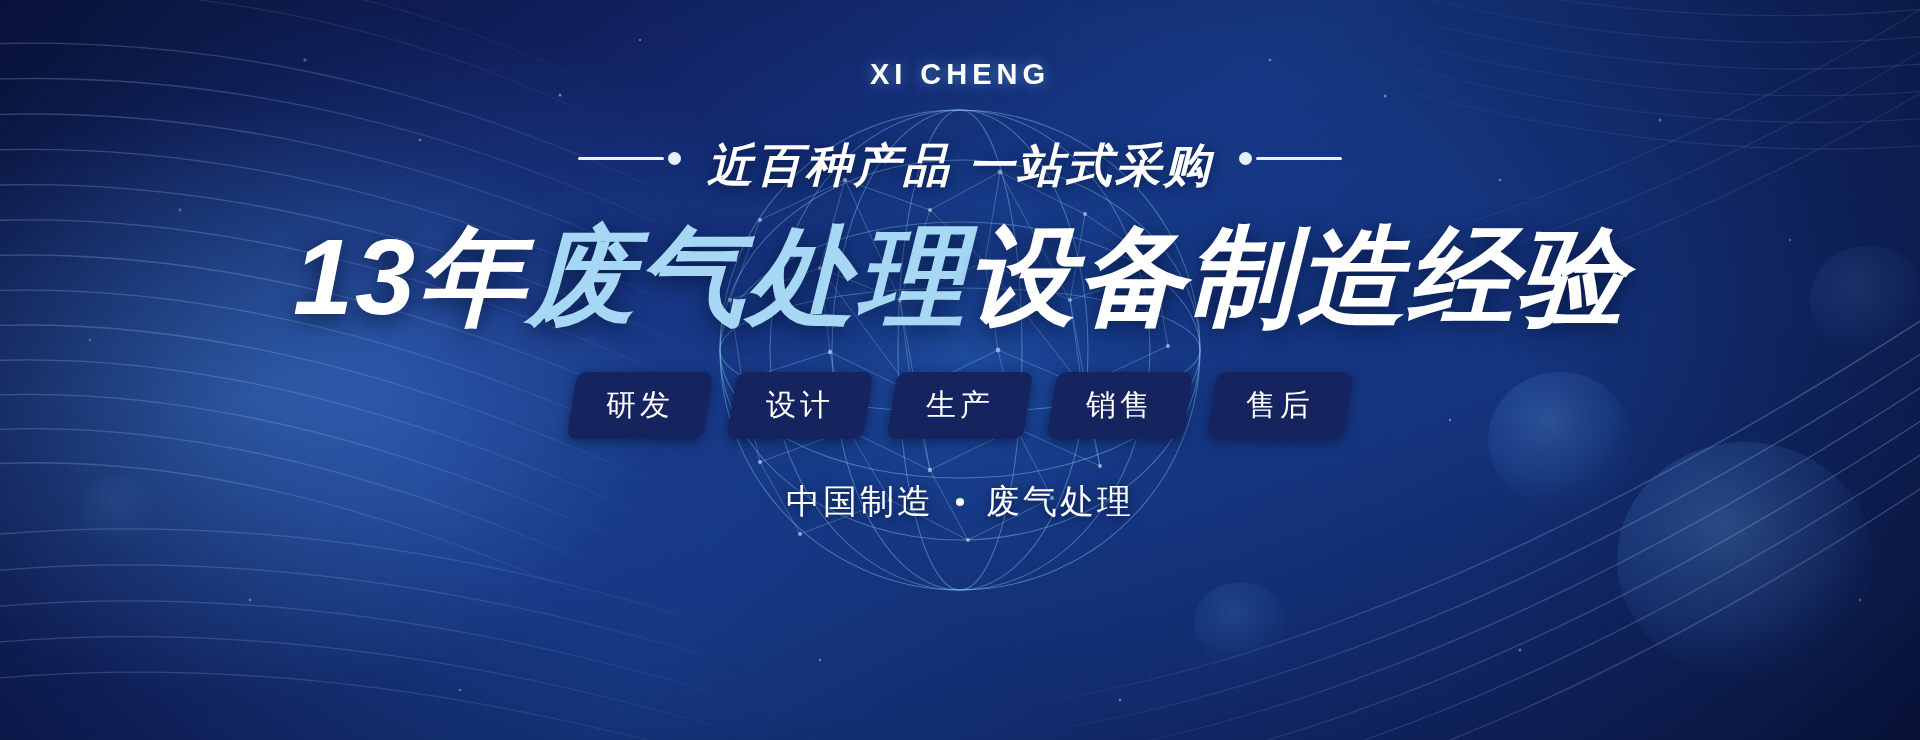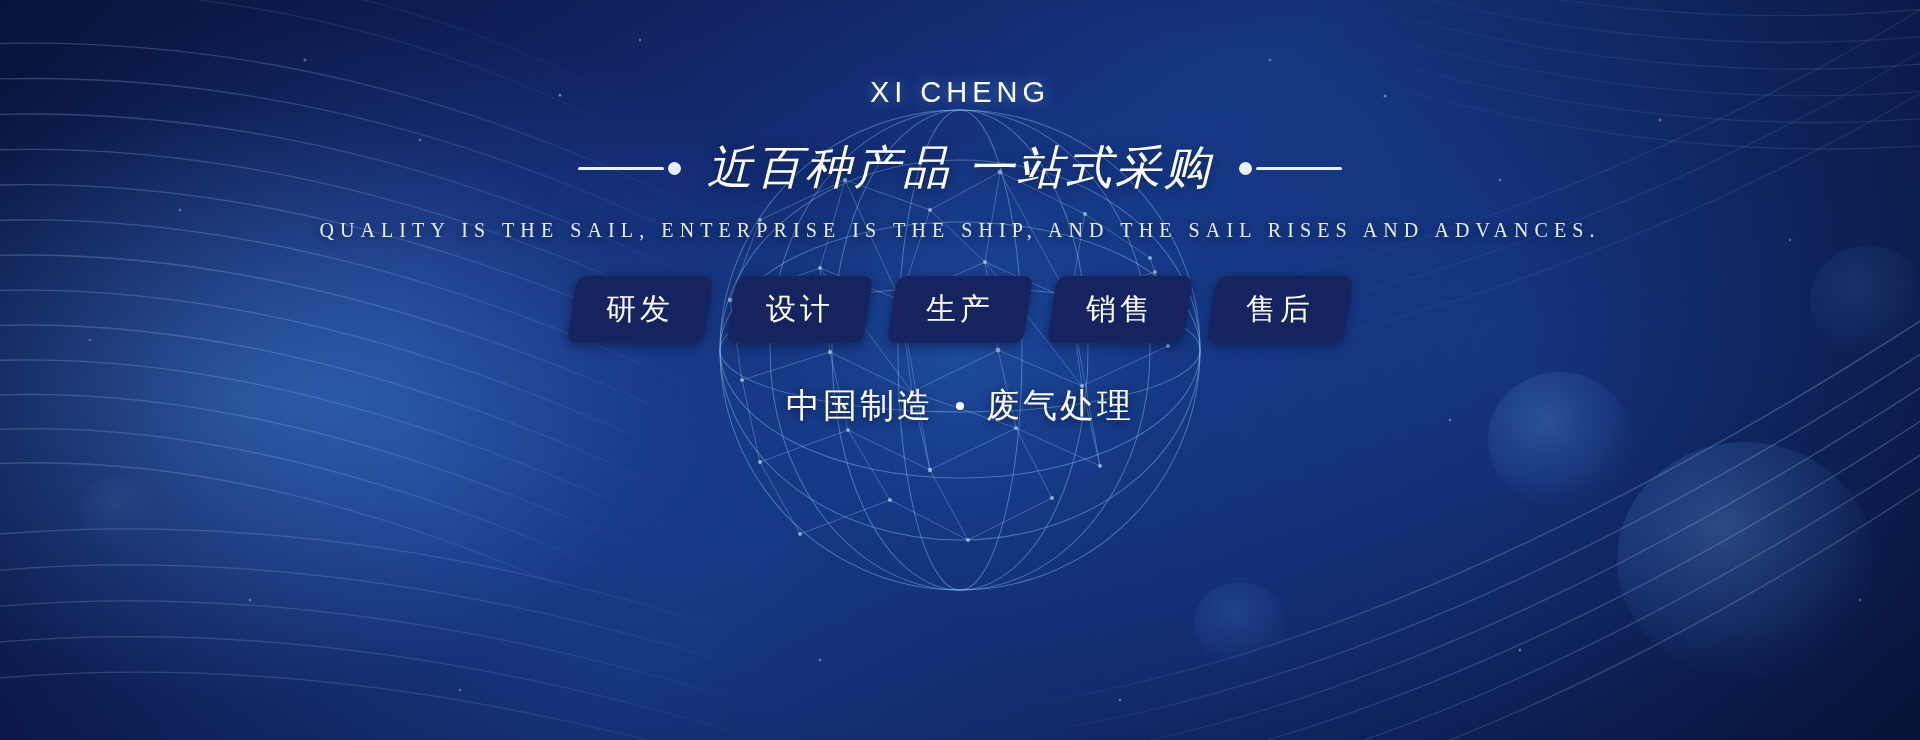--- a/index.html
+++ b/index.html
@@ -26,45 +26,46 @@
   }
 
   
   .content{
     position:absolute; inset:0;
     display:flex; flex-direction:column; align-items:center;
     z-index:6;
   }
 
   .brand{
-    margin-top:76px;
+    margin-top:58px;
     font-size:29px;
     letter-spacing:5px;
     color:#ffffff;
-    font-weight:400;
+    font-weight:700;
     text-shadow:0 0 14px rgba(120,190,255,.55);
     text-align:right;
   }
 
   .subtitle-row{
     margin-top:28px;
     display:flex; align-items:center; justify-content:center; gap:26px;
   }
   .orn{ display:flex; align-items:center; }
   .orn .bar{ width:86px; height:3px; background:#e8f2ff; border-radius:2px; }
   .orn .dot{ width:13px; height:13px; border-radius:50%; background:#e8f2ff; }
   .orn.left .dot{ margin-left:4px; }
   .orn.right .dot{ margin-right:4px; }
 
   .subtitle{
-    font-size:46px; font-weight:400; color:#ffffff;
+    font-size:46px; font-weight:700; color:#ffffff;
     letter-spacing:3px;
     font-style:italic;
     text-shadow:0 3px 14px rgba(5,20,60,.7);
     white-space:nowrap;
+    margin-top:16px;
   }
 
   .headline{
     margin-top:20px;
     font-size:108px;
     font-weight:700;
     font-style:italic;
     letter-spacing:2px;
     white-space:nowrap;
     line-height:1.12;
@@ -324,22 +325,24 @@
         <span class="bar"></span>
           <span class="dot"></span>
       </span>
       <div class="subtitle">近百种产品 一站式采购</div>
       <span class="orn right">
         <span class="dot"></span>
           <span class="bar"></span>
       </span>
     </div>
 
-
-    <div class="tagline">QUALITY IS THE SAIL, ENTERPRISE IS THE SHIP, AND THE SAIL RISES AND ADVANCES.</div>
+    <div class="headline">
+      <span class="w">13年</span><span class="b">废气处理</span><span class="w">设备制造经验</span>
+    </div>
+
 
     <div class="chips">
       <div class="chip"><span>研发</span></div>
       <div class="chip"><span>设计</span></div>
       <div class="chip"><span>生产</span></div>
       <div class="chip"><span>销售</span></div>
       <div class="chip"><span>售后</span></div>
     </div>
 
     <div class="footer">

